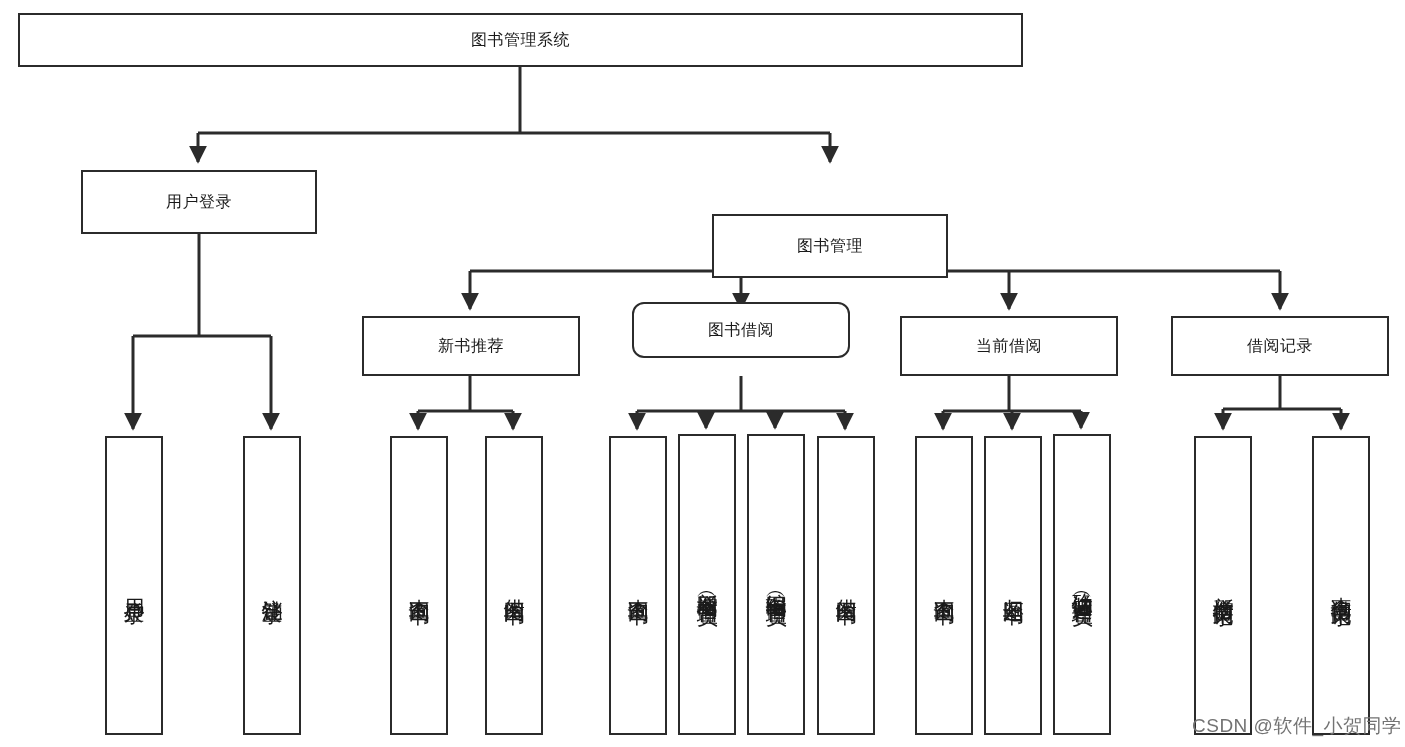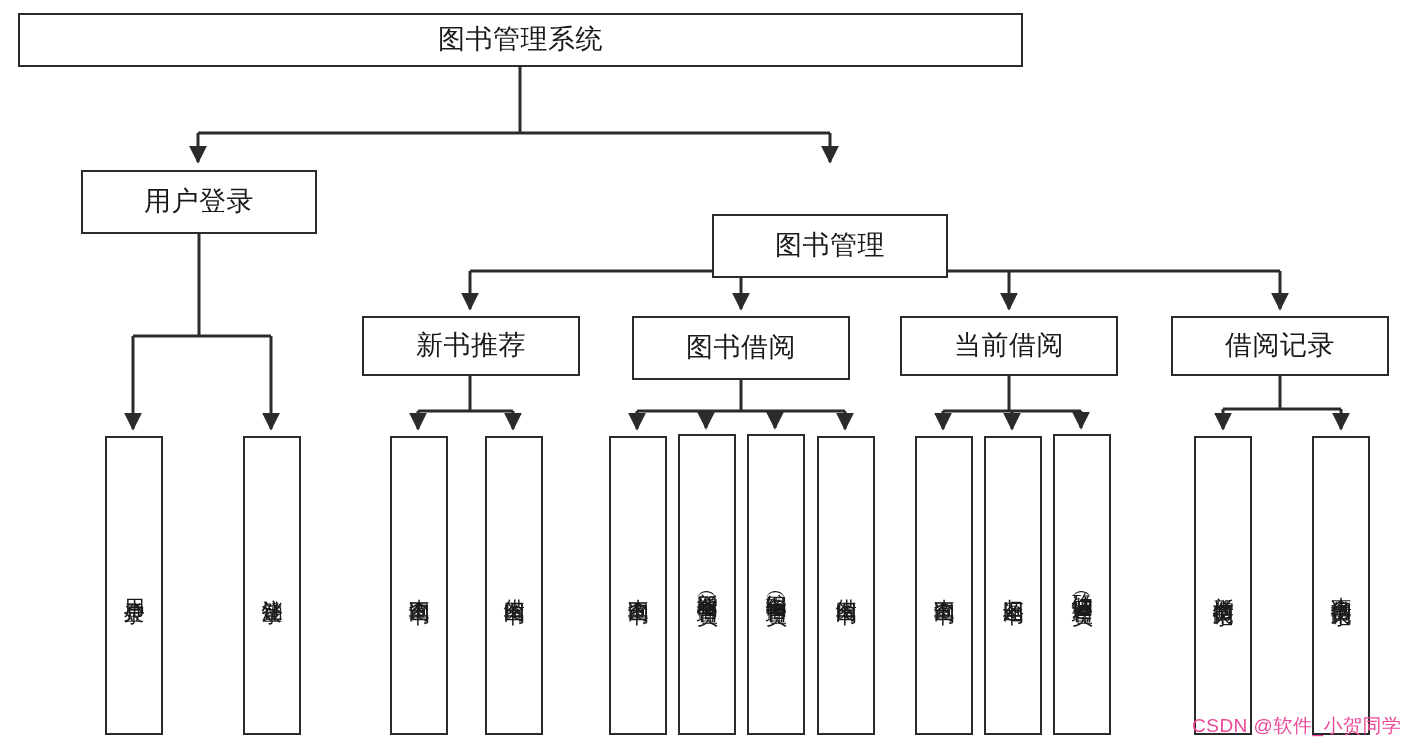--- a/index.html
+++ b/index.html
@@ -27,41 +27,41 @@
     position: absolute;
     box-sizing: border-box;
     border: 2px solid #2b2b2b;
     background: #ffffff;
     display: flex;
     align-items: center;
     justify-content: center;
     color: #1a1a1a;
   }
   .node.horiz .node-label {
-    font-size: 27px;
+    font-size: 16px;
     line-height: 1.1;
     letter-spacing: 0.5px;
     white-space: nowrap;
   }
   .node.vert {
     align-items: center;
     justify-content: center;
   }
   .node.vert .node-label {
     writing-mode: vertical-rl;
     text-orientation: upright;
     font-size: 21px;
     line-height: 1.35;
     letter-spacing: 2px;
     white-space: nowrap;
   }
   .watermark {
     position: absolute;
     font-size: 19px;
-    color: #ec4899;
+    color: #737373;
     white-space: nowrap;
     letter-spacing: 0.5px;
   }
 </style>
 </head>
 <body>
 
 <div id="canvas">
 
   <svg id="edges" viewBox="0 0 1405 747" width="1405" height="747" xmlns="http://www.w3.org/2000/svg">
@@ -126,21 +126,21 @@
   </div>
 
   <div class="node horiz" style="left:712px; top:170px; width:236px; height:64px;margin-top:44px;">
     <span class="node-label">图书管理</span>
   </div>
 
   <div class="node horiz" style="left:362px; top:316px; width:218px; height:60px;">
     <span class="node-label">新书推荐</span>
   </div>
 
-  <div class="node horiz" style="left:632px; top:316px; width:218px; height:64px;">
+  <div class="node horiz" style="left:632px; top:302px; width:218px; height:56px;border-radius:12px;">
     <span class="node-label">图书借阅</span>
   </div>
 
   <div class="node horiz" style="left:1171px; top:316px; width:218px; height:60px;">
     <span class="node-label">借阅记录</span>
   </div>
 
   <div class="node horiz" style="left:900px; top:316px; width:218px; height:60px;">
     <span class="node-label">当前借阅</span>
   </div>

